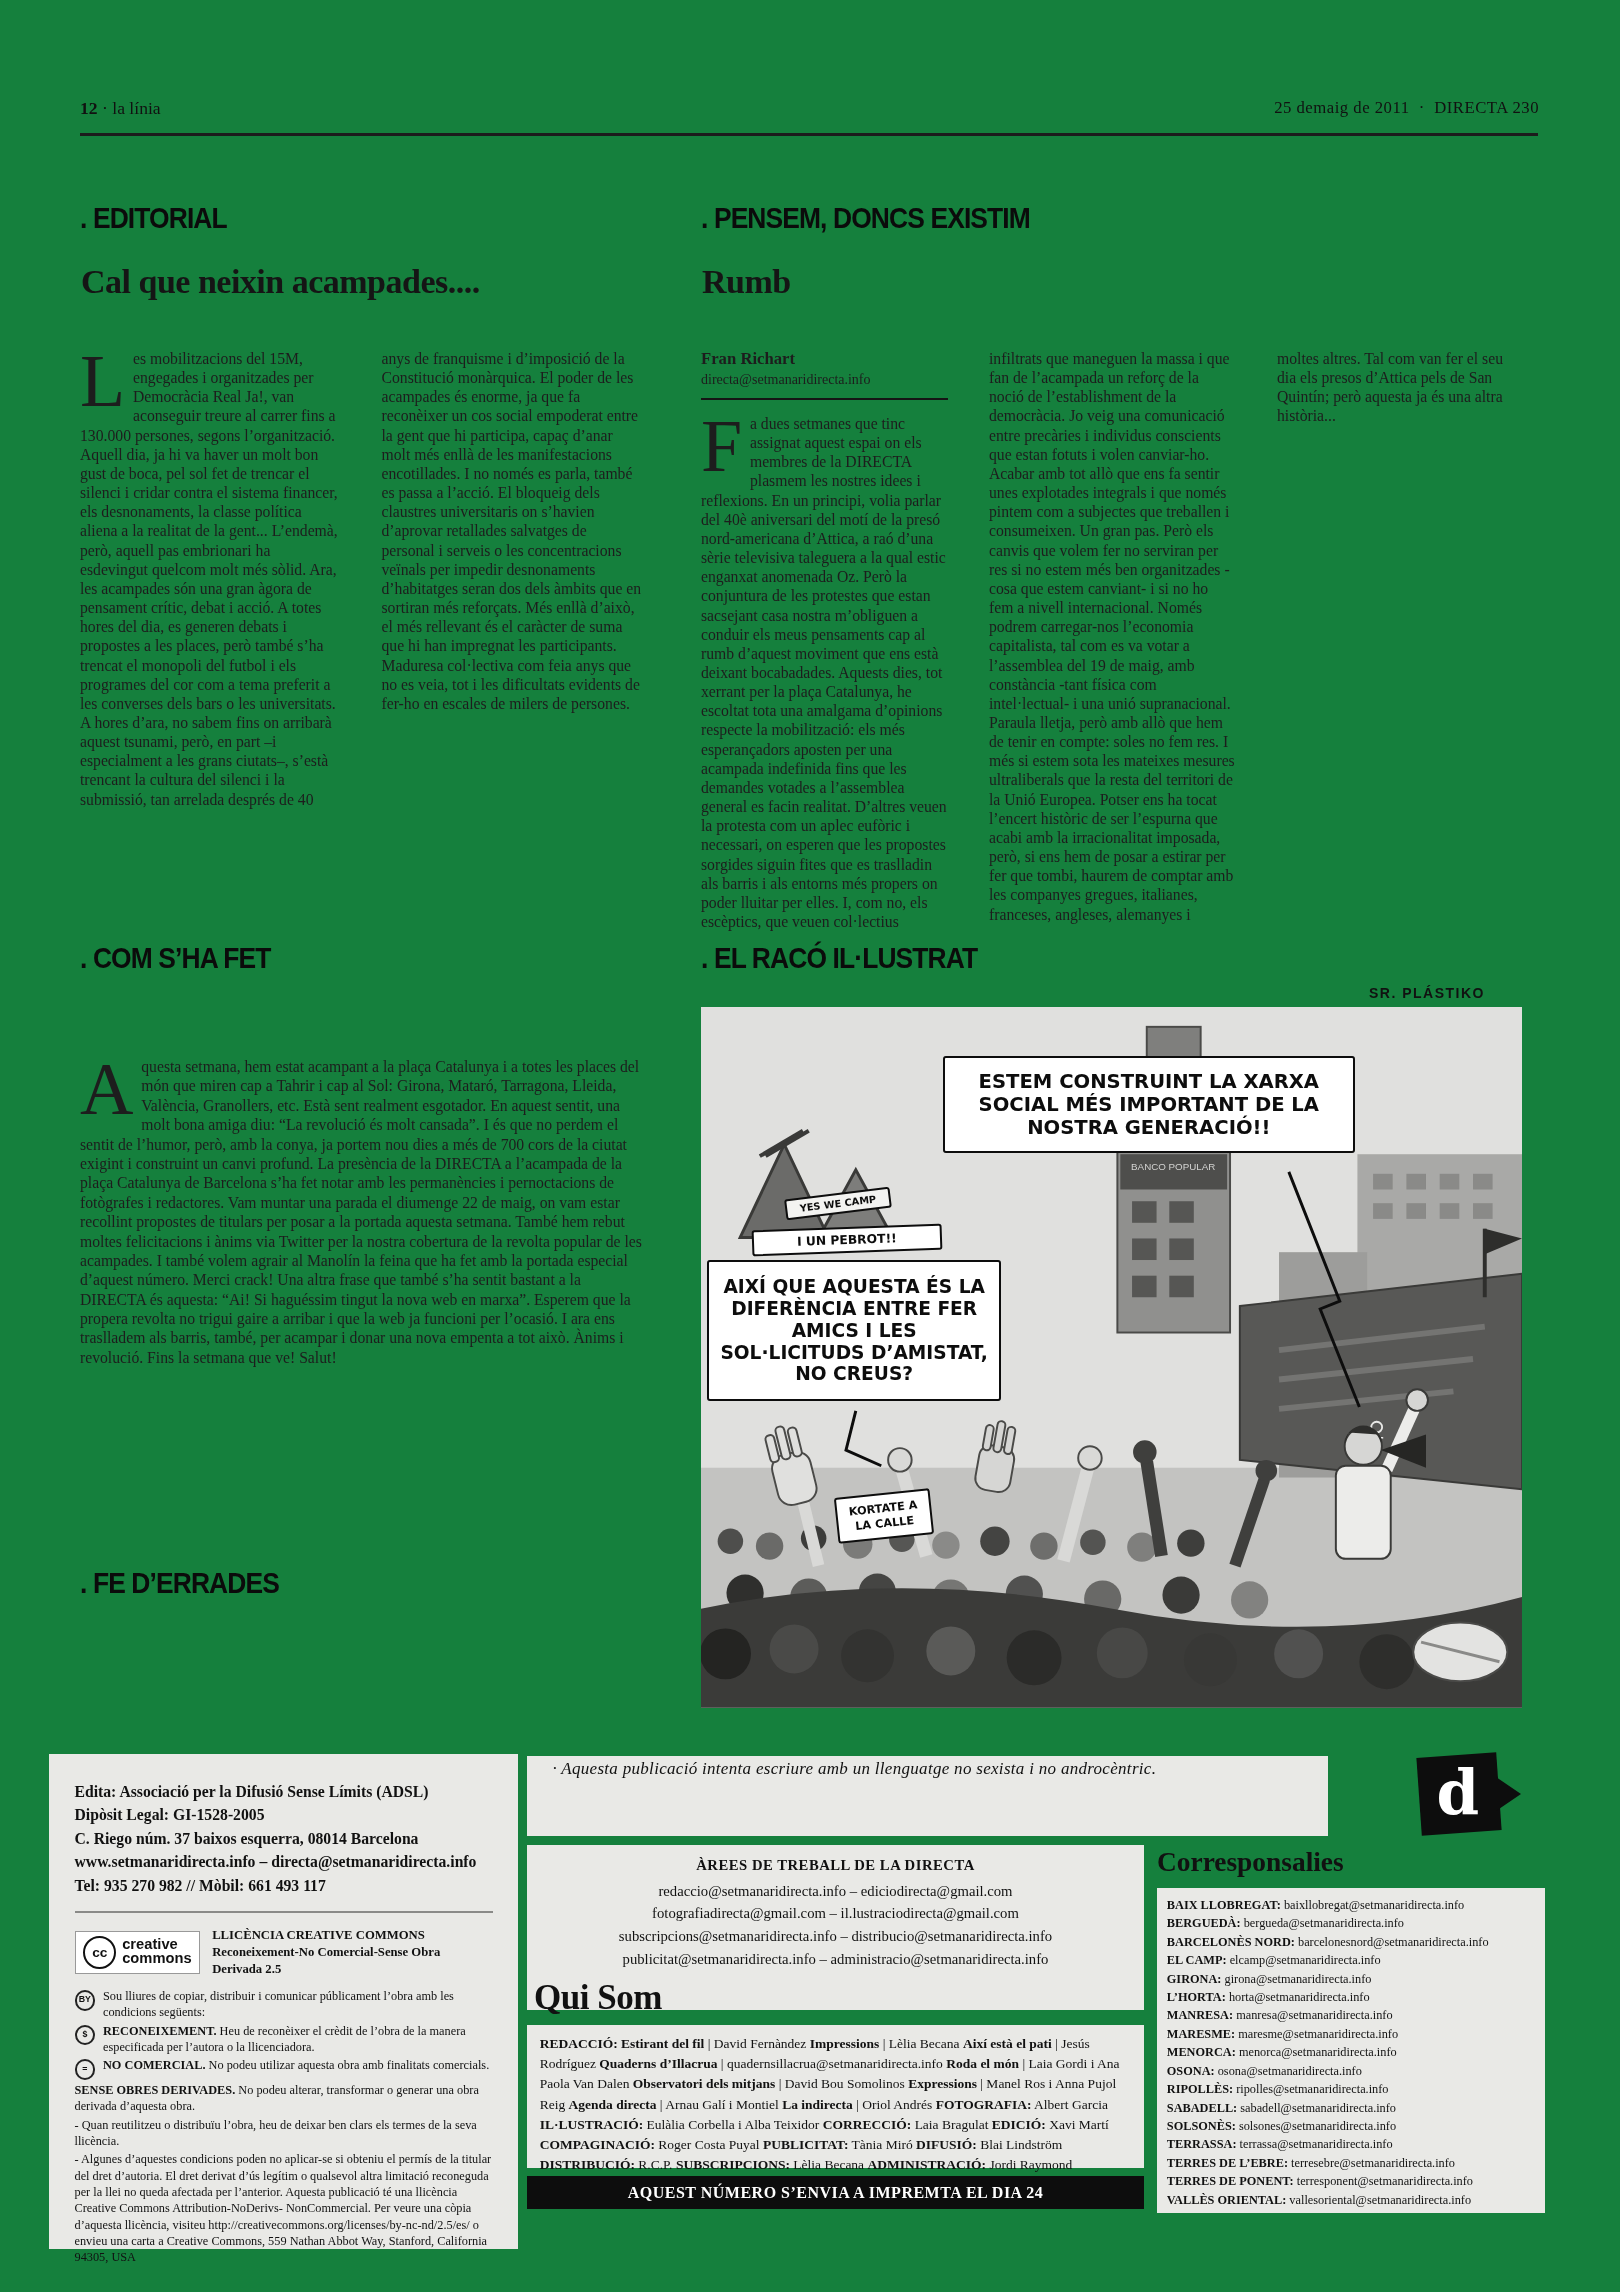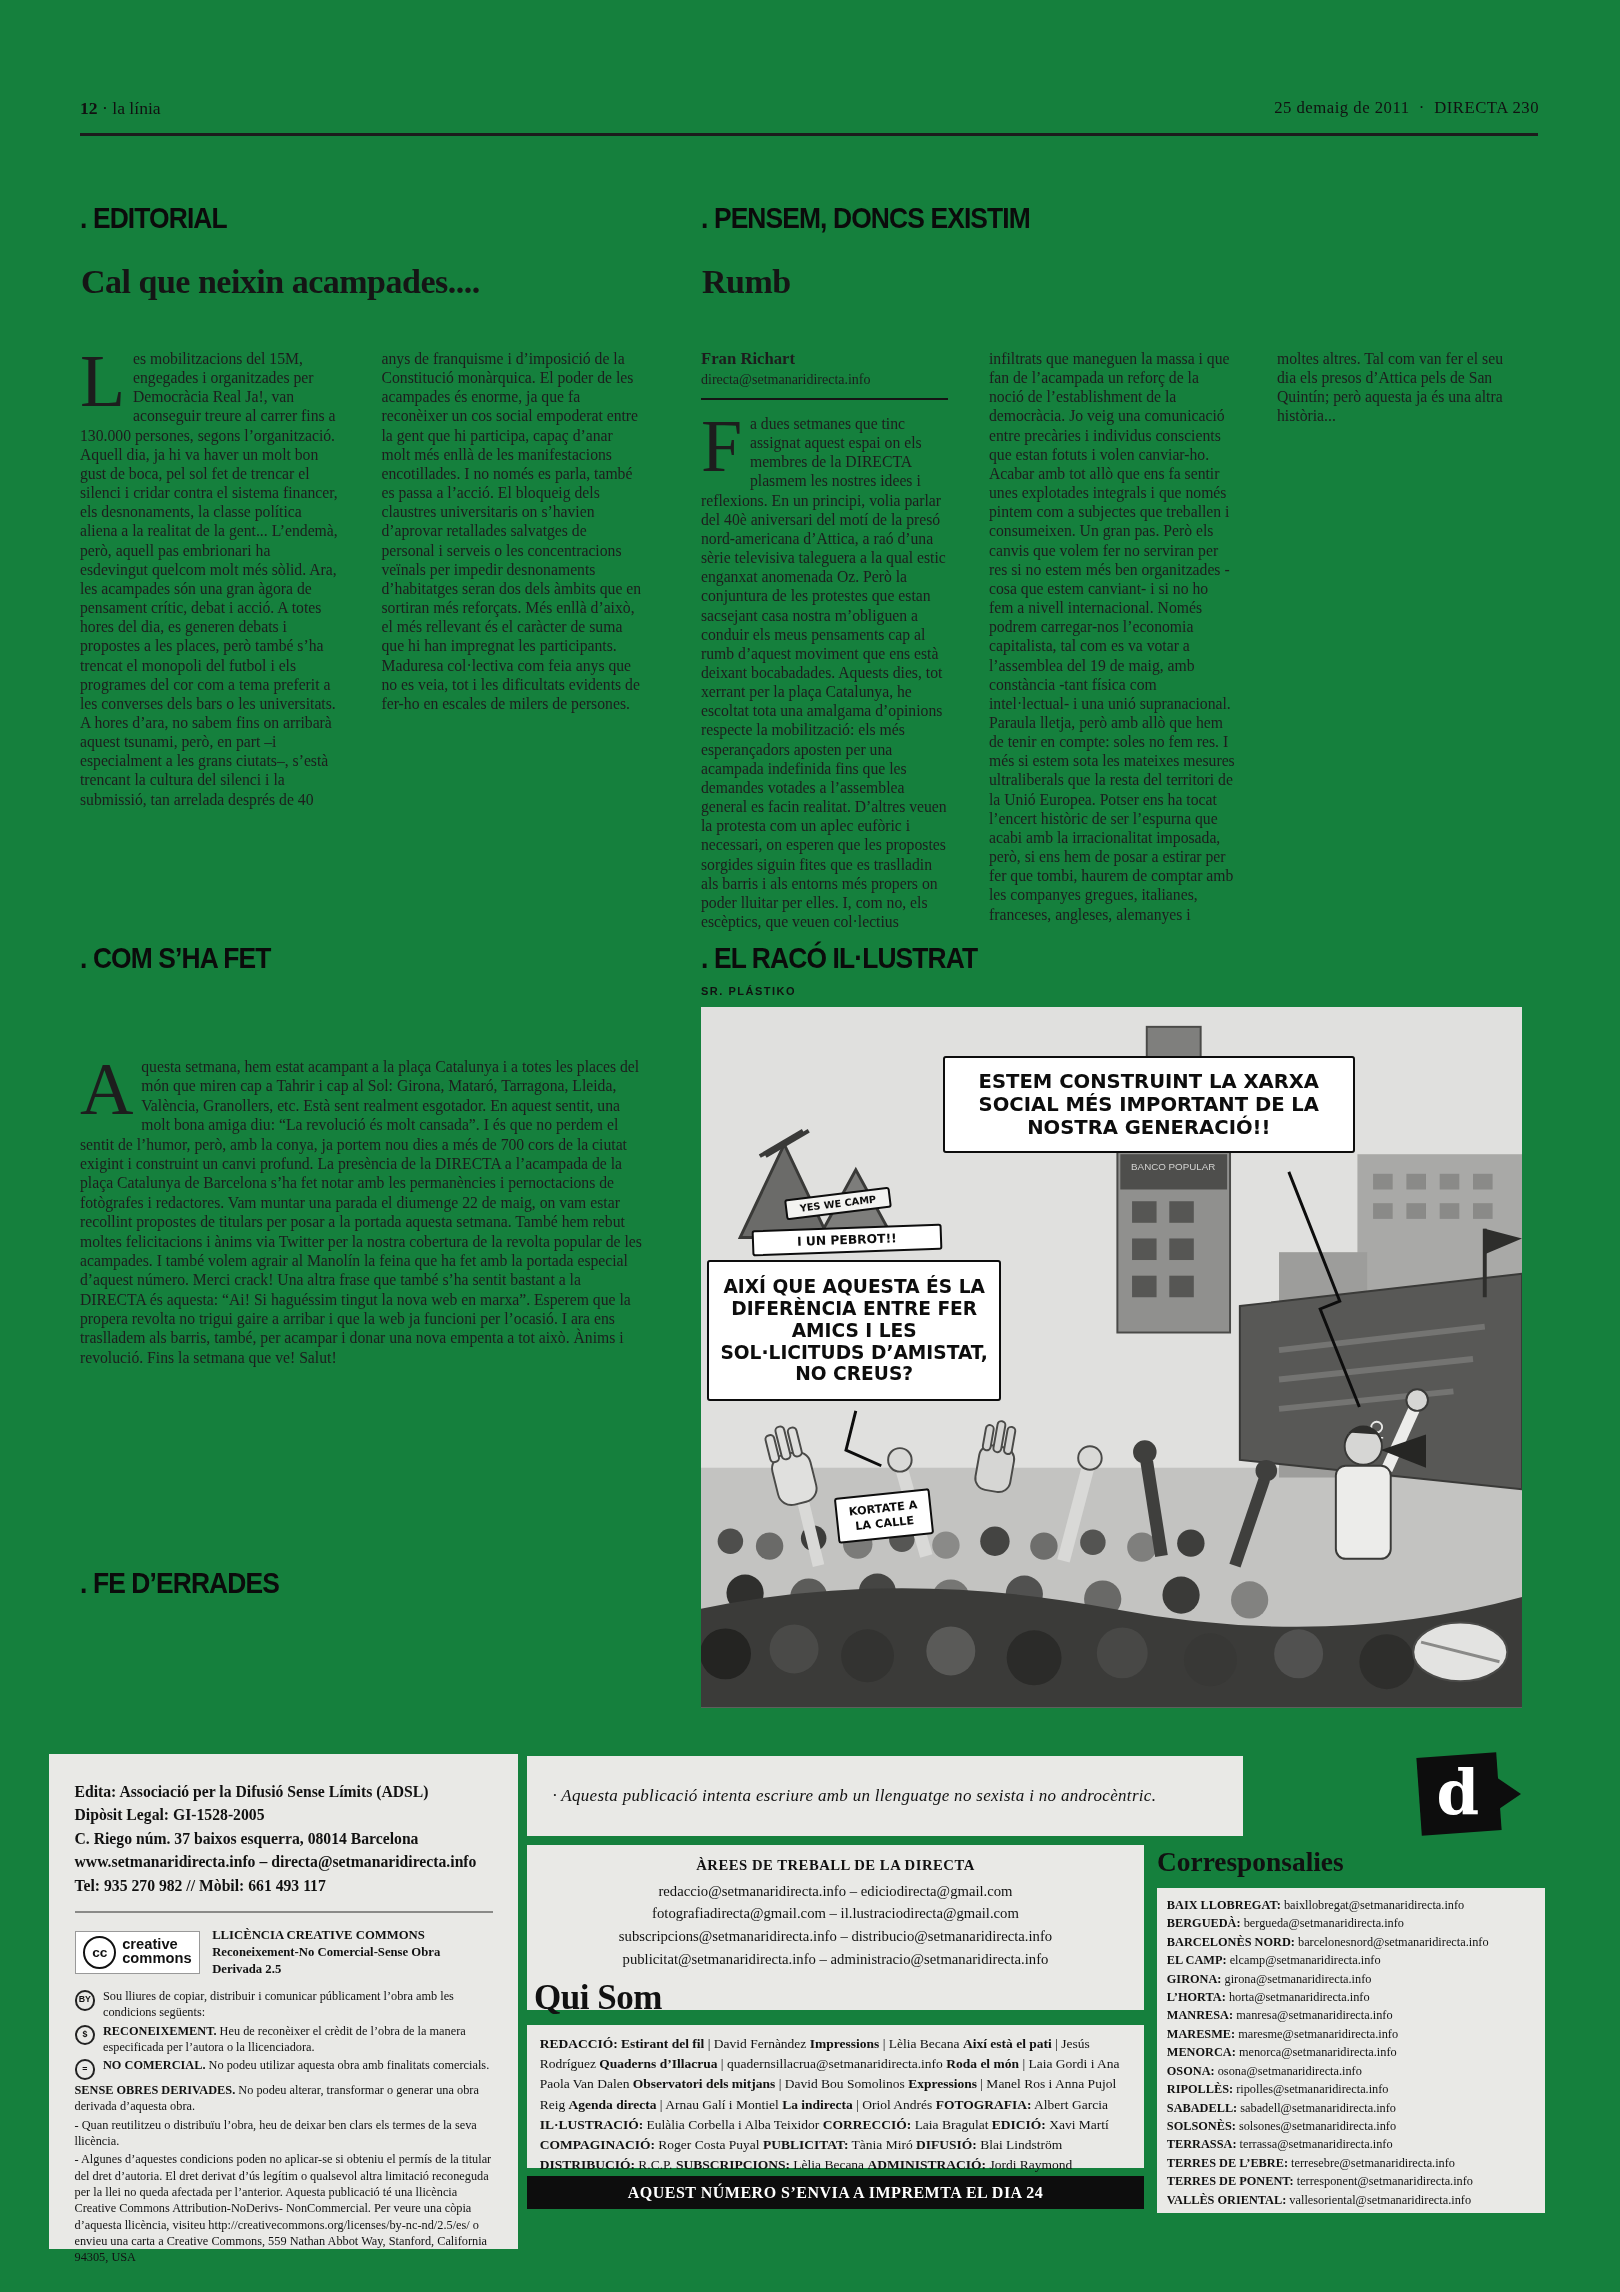--- a/index.html
+++ b/index.html
@@ -19,22 +19,22 @@
   .cols{position:absolute;column-fill:auto;font-size:15.7px;line-height:1.22;text-align:left;
         color:#1d1d1d;overflow:hidden;}
   .dropcap{float:left;font-size:74px;line-height:.76;padding:3.9px 7.8px 0 0;font-family:"Liberation Serif",serif;}
   .byline{padding-bottom:9.8px;border-bottom:2px solid #151515;margin-bottom:13.7px;}
   .byline .auth{font-weight:700;font-size:16.7px;display:block;}
   .byline .mail{font-size:14px;display:block;margin-top:2px;}
   #editorial-body{left:80px;top:349px;width:562px;height:477px;column-count:2;column-gap:41px;}
   #pensem-body{left:701px;top:349px;width:823px;height:588px;column-count:3;column-gap:41px;}
   #comshafet-body{left:80px;top:1057px;width:566px;height:421px;font-size:15.7px;line-height:1.235;position:absolute;color:#1d1d1d;}
   
-  .illo-credit{position:absolute;left:701px;top:985px;width:821px;
-               font-family:"Liberation Sans",sans-serif;font-size:11px;font-weight:700;letter-spacing:1.5px;}
+  .illo-credit{position:absolute;left:664px;top:985px;width:821px;text-align:right;
+               font-family:"Liberation Sans",sans-serif;font-size:14px;font-weight:700;letter-spacing:1.5px;}
   #illo{position:absolute;left:701px;top:1007px;width:821px;height:701px;background:#e3e3e1;}
   #illo svg{position:absolute;left:0;top:0;}
   .bubble{position:absolute;background:#fff;border:2.9px solid #0d0d0d;border-radius:2.9px;
           font-family:"DejaVu Sans",sans-serif;font-weight:700;text-align:center;
           line-height:1.18;color:#0d0d0d;}
   #bubble-main{left:242px;top:49px;width:388px;padding:11.8px 9.8px;font-size:19.6px;}
   #bubble-reply{left:5.9px;top:253px;width:271px;padding:13.7px 9.8px;font-size:18.6px;}
   #caption-small{left:51px;top:220px;width:174px;padding:3.9px 5.9px;font-size:12.3px;border-width:2px;
                  transform:rotate(-2deg);}
   #ribbon-camp{left:84px;top:186px;width:94px;padding:2.9px 3.9px;font-size:9.8px;border-width:2px;
@@ -50,22 +50,22 @@
   .cc-logo{background:#fff;border:1px solid #999;display:flex;align-items:center;gap:5.9px;padding:3.9px 7.8px;}
   .cc-circ{width:29px;height:29px;border:2.9px solid #111;border-radius:50%;display:flex;align-items:center;
            justify-content:center;font-family:"Liberation Sans",sans-serif;font-weight:800;font-size:13.7px;}
   .cc-words{font-family:"Liberation Sans",sans-serif;font-weight:800;font-size:14.7px;line-height:.95;}
   .cc-head{font-weight:700;font-size:12.7px;line-height:1.35;}
   #cc-items{margin:0 25.5px;font-size:12.3px;line-height:1.33;}
   .cc-item{display:flex;gap:7.8px;margin-bottom:2px;}
   .cc-ico{flex:0 0 16.7px;width:16.7px;height:16.7px;border:2px solid #222;border-radius:50%;display:flex;
           align-items:center;justify-content:center;font-size:8.8px;font-weight:700;
           font-family:"Liberation Sans",sans-serif;margin-top:2px;}
-  #box-notes{left:527px;top:1756px;width:716px;height:80px;display:flex;flex-direction:column;
-             justify-content:center;padding:0 25.5px;box-sizing:border-box;}
+  #box-notes{left:527px;top:1756px;width:801px;height:80px;display:flex;flex-direction:column;
+             padding:0 25.5px;box-sizing:border-box;}
   .note-line{font-style:italic;font-size:17px;line-height:1.5;letter-spacing:0.3px;}
   #logo-d{position:absolute;left:1419px;top:1751px;width:102px;height:88px;}
   #logo-d .sq{position:absolute;left:0;top:3.9px;width:80px;height:78px;background:#0d0d0d;transform:rotate(-4deg);}
   #logo-d .dglyph{position:absolute;left:17.6px;top:5.9px;color:#fff;font-size:61px;font-weight:700;
                   font-family:"DejaVu Serif",serif;}
   #logo-d .arrow{position:absolute;right:0;top:25.5px;width:0;height:0;border-left:25.5px solid #0d0d0d;
                  border-top:17.6px solid transparent;border-bottom:17.6px solid transparent;}
   #box-arees{left:527px;top:1845px;width:617px;height:165px;text-align:center;padding-top:11.8px;box-sizing:border-box;}
   #arees-title{font-weight:700;font-size:14.7px;letter-spacing:0.5px;margin-bottom:5.9px;}
   .arees-line{font-size:14.7px;line-height:1.55;}

